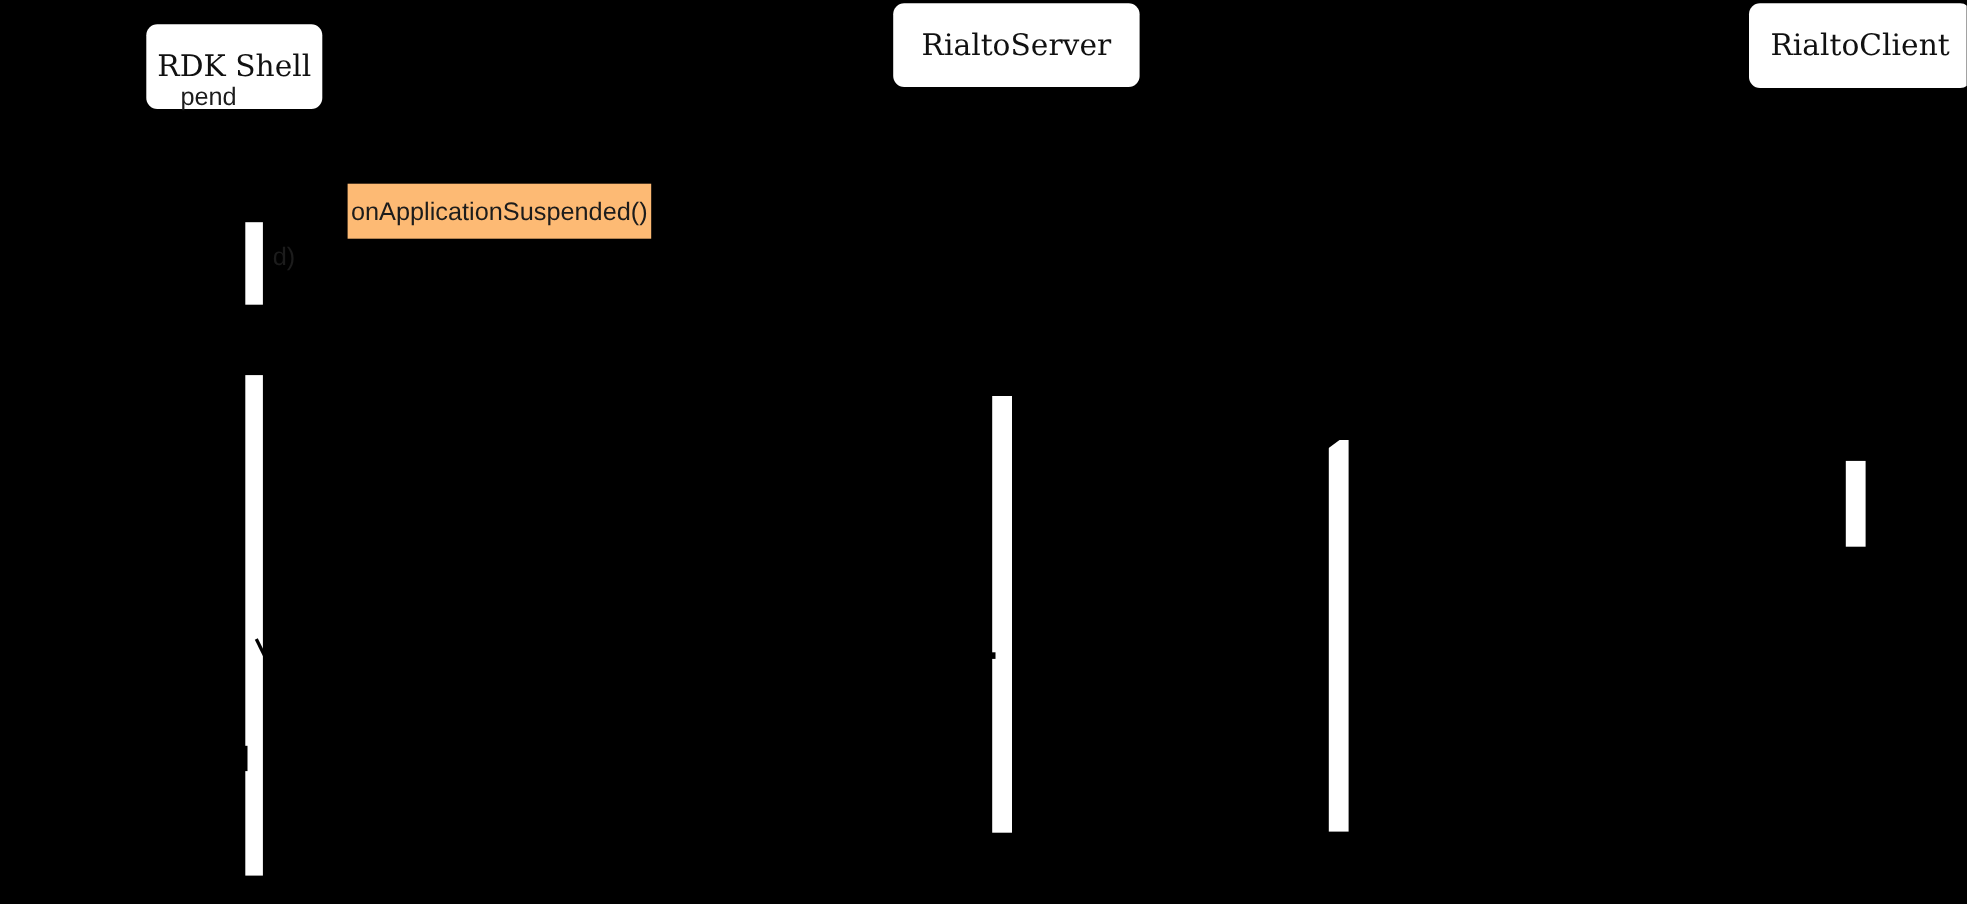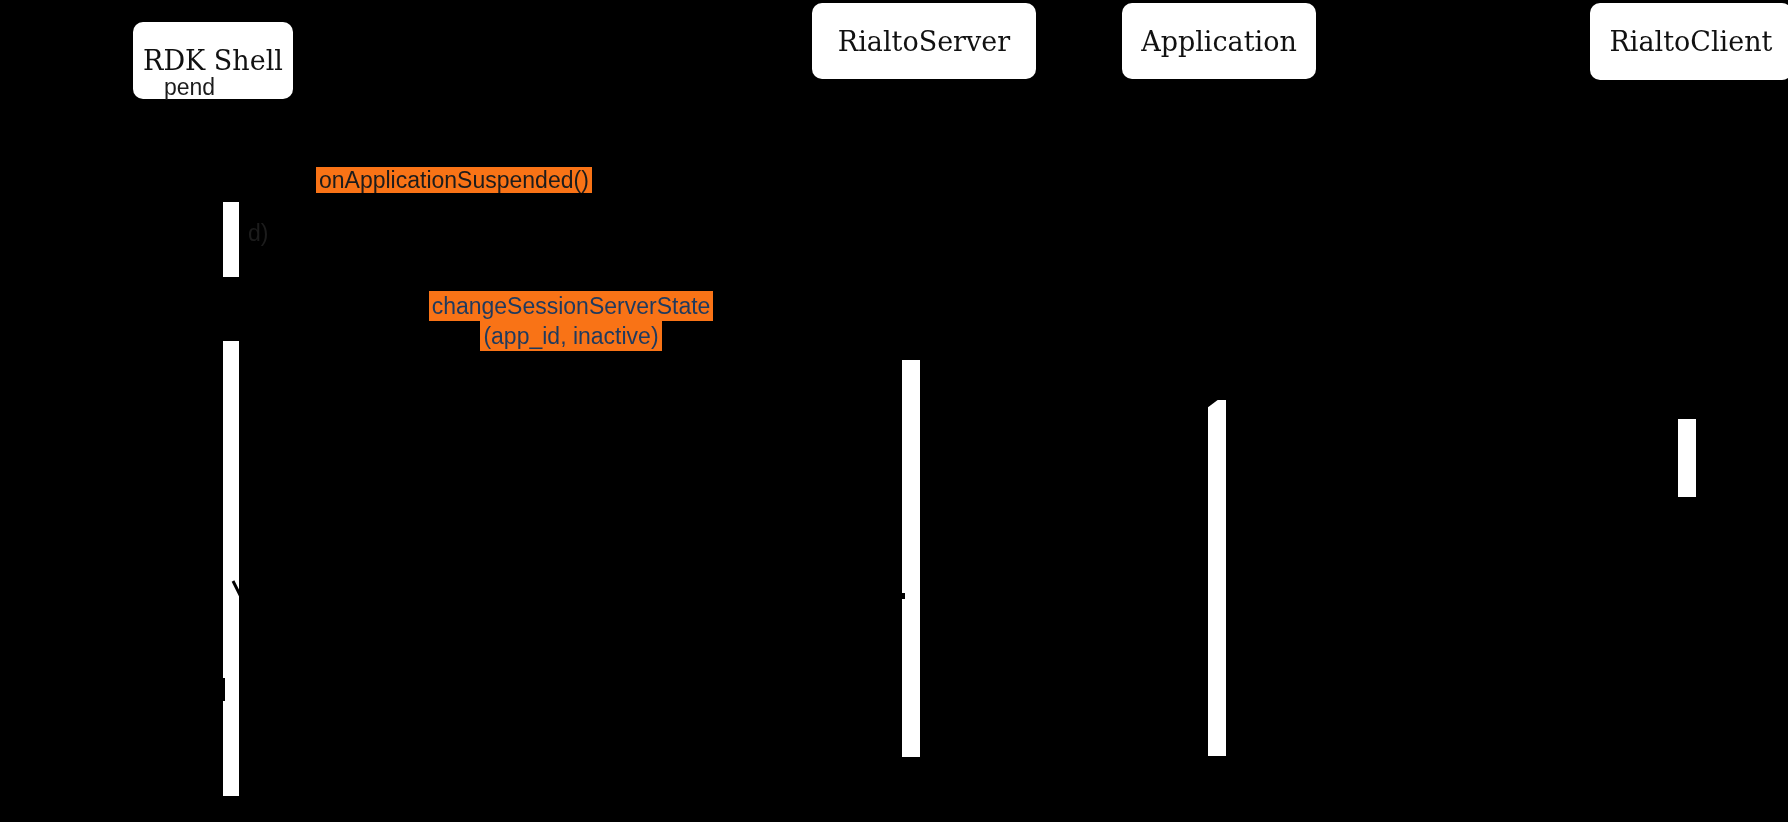--- a/index.html
+++ b/index.html
@@ -36,22 +36,22 @@
   }
   
   .msg {
     position: absolute;
     font-size: 23px;
     line-height: 26px;
     white-space: nowrap;
     z-index: 3;
   }
   .msg .bg {
-    background: #f97316;
-    padding: 0 3px;
+    background: #fdba74;
+    padding: 12px 3px;
     display: inline-block;
   }
   .msg.dark { color: #1c1c1c; }
   .msg.navy { color: #1e3a5f; }
   .msg.two-line {
     text-align: center;
     line-height: 30px;
   }
   .msg.two-line .bg { display: inline-block; }
   
@@ -78,46 +78,39 @@
 <div id="canvas">
 
   <div class="pbox" style="left:133px; top:22px; width:160px; height:77px;">
     <span>RDK Shell</span>
   </div>
 
   <div class="pbox" style="left:812px; top:3px; width:224px; height:76px;">
     <span>RialtoServer</span>
   </div>
 
-  <div class="pbox" style="left:1122px; top:3px; width:194px; height:76px;">
-    <span>Application</span>
-  </div>
 
   <div class="pbox" style="left:1590px; top:3px; width:202px; height:77px;">
     <span>RialtoClient</span>
   </div>
 
   <div class="act" style="left:223px; top:202px; width:16px; height:75px;"></div>
 
   <div class="act" style="left:223px; top:341px; width:16px; height:455px;"></div>
 
   <div class="act" style="left:902px; top:360px; width:18px; height:397px;"></div>
 
   <div class="act" style="left:1208px; top:400px; width:18px; height:356px;"></div>
 
   <div class="act" style="left:1678px; top:419px; width:18px; height:78px;"></div>
 
   <div class="msg dark" style="left:316px; top:167px;">
     <span class="bg">onApplicationSuspended()</span>
   </div>
 
-  <div class="msg navy two-line" style="left:412px; top:291px; width:318px;">
-    <span class="bg">changeSessionServerState</span><br>
-    <span class="bg">(app_id, inactive)</span>
-  </div>
 
   <div class="frag" style="left:132px; top:75px;">pend</div>
 
   <div class="frag" style="left:216px; top:221px;">d)</div>
 
   <svg id="marks" width="1788" height="822" viewBox="0 0 1788 822">
     <line x1="233" y1="581" x2="242" y2="599" stroke="#000000" stroke-width="3"></line>
     <rect x="220" y="678" width="5" height="23" fill="#000000"></rect>
     <rect x="896" y="593" width="9" height="6" fill="#000000"></rect>
     <polygon points="1207,399 1219,399 1207,408" fill="#000000"></polygon>

